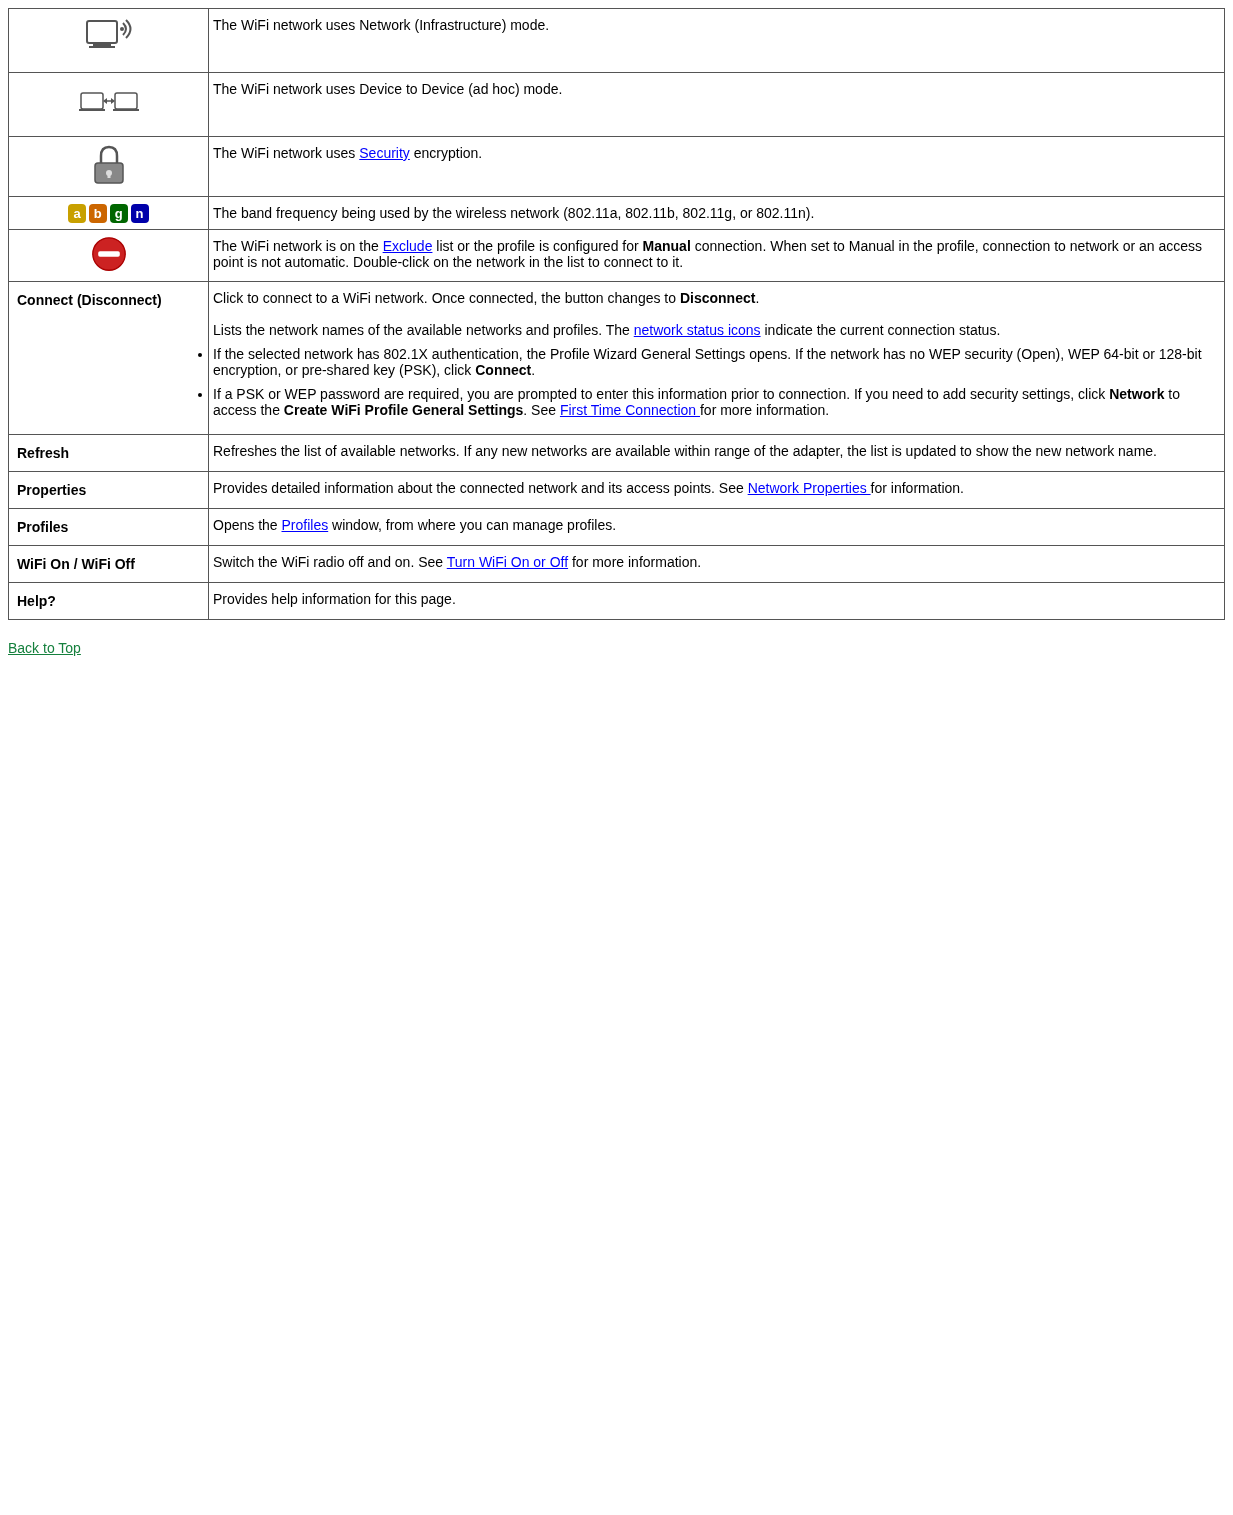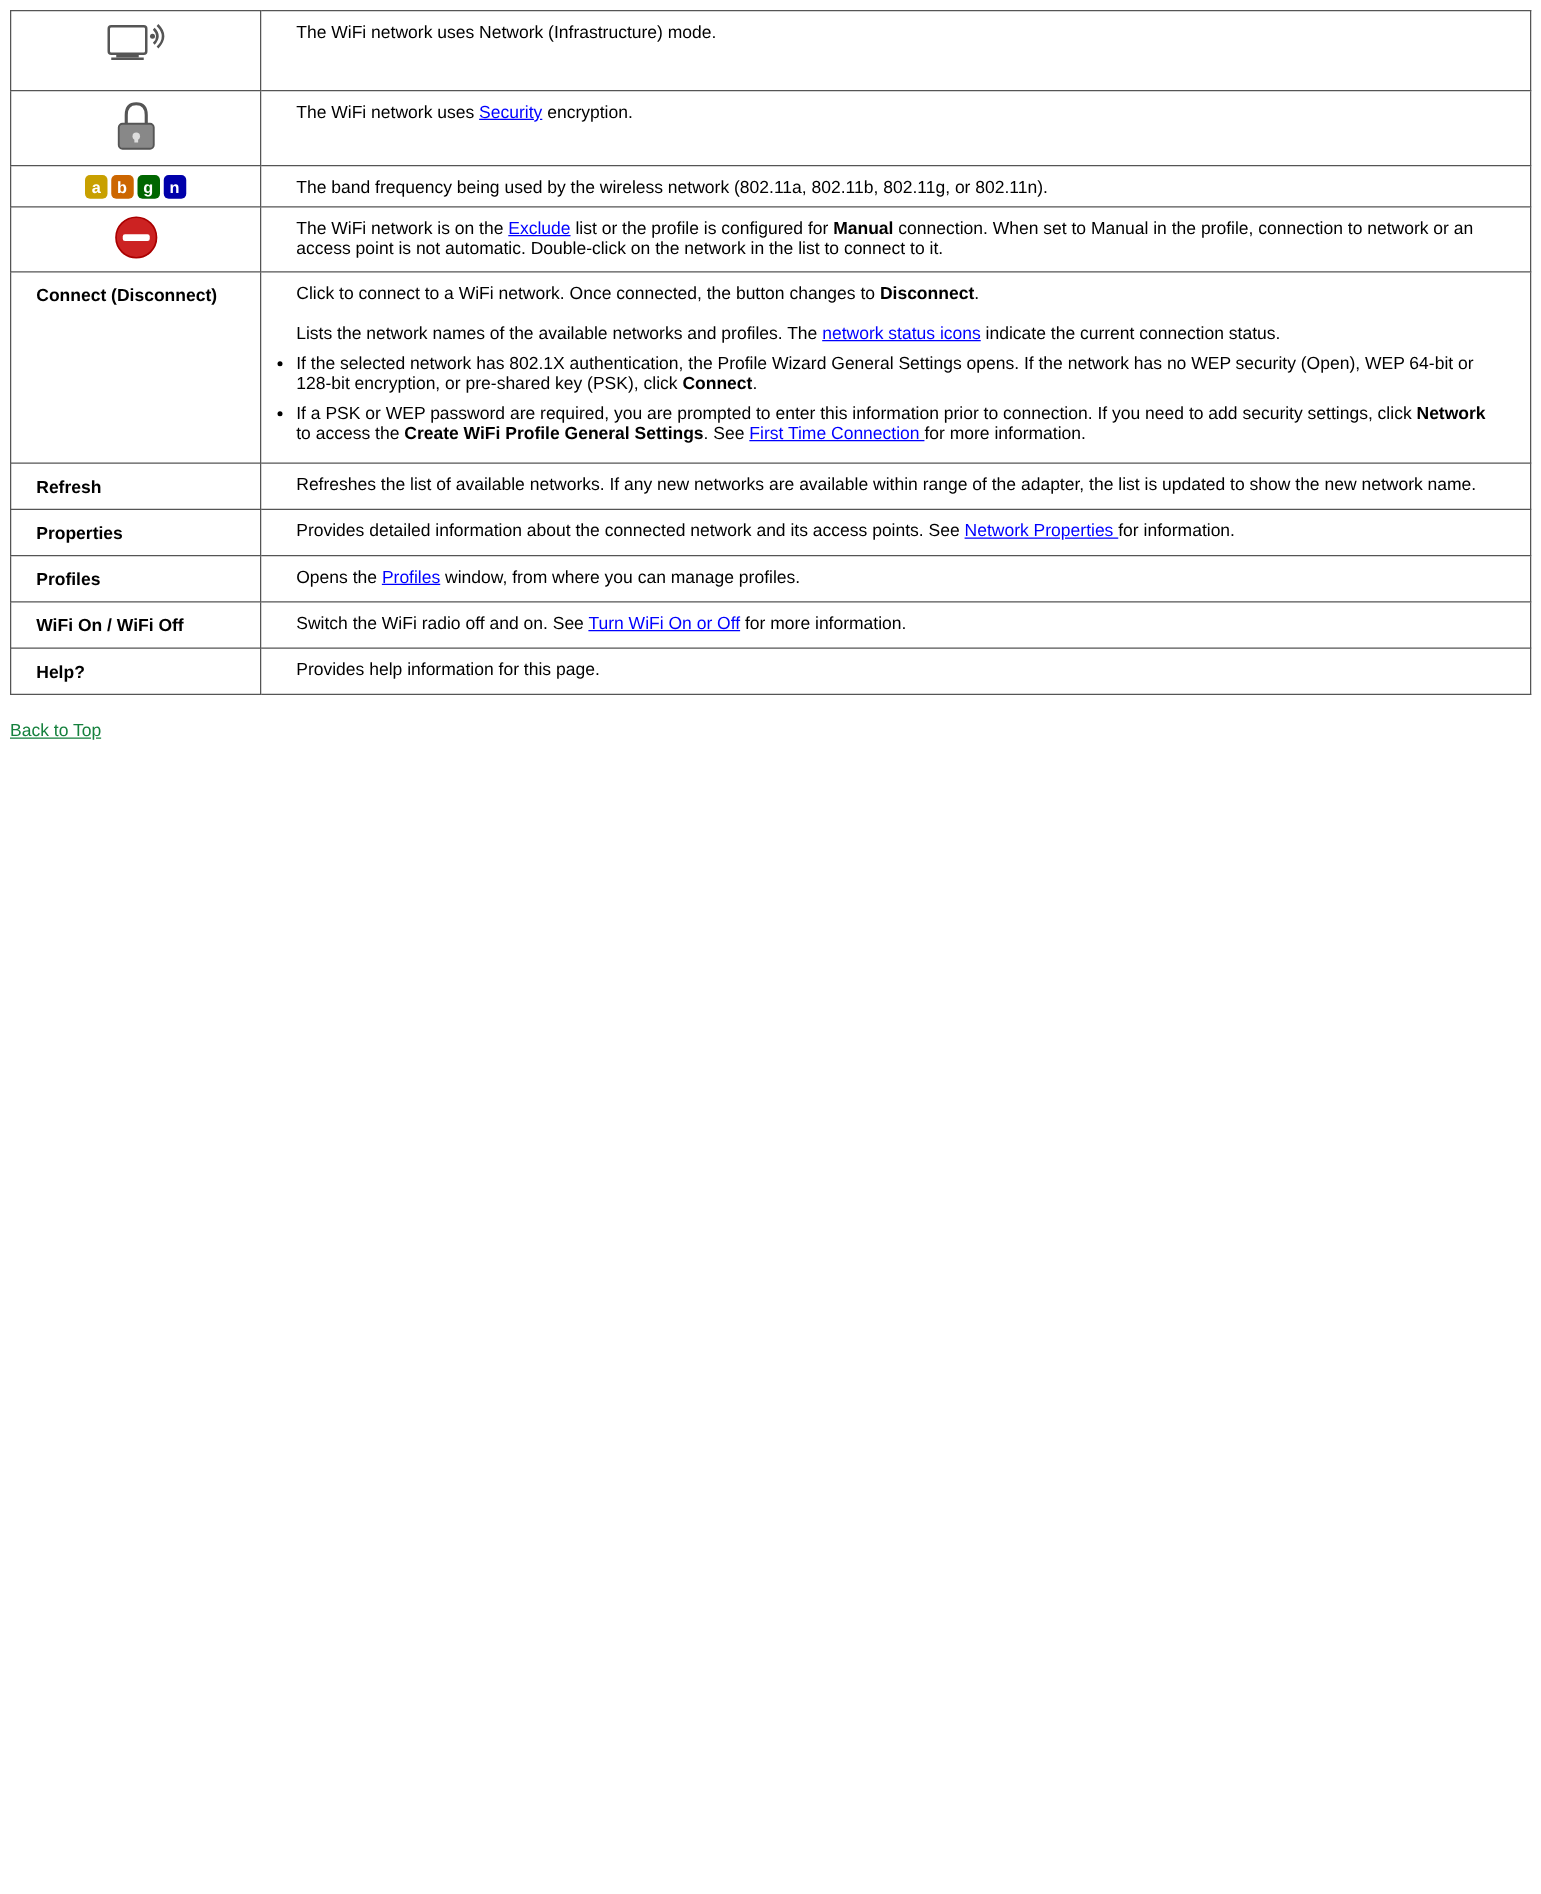--- a/index.html
+++ b/index.html
@@ -22,25 +22,25 @@
     }
     td.icon-cell {
       width: 120px;
       text-align: center;
       vertical-align: middle;
     }
     td.label-cell {
       width: 200px;
       vertical-align: top;
       font-weight: bold;
-      padding: 10px 20px;
+      padding: 10px 8px;
     }
     td.desc-cell {
       vertical-align: top;
-      padding: 8px 28px;
+      padding: 8px 4px;
     }
     a {
       color: #00f;
       text-decoration: underline;
     }
     .bold { font-weight: bold; }
     ul {
       margin-top: 8px;
     }
     ul li {
@@ -87,20 +87,38 @@
         <path d="M47 5 Q56 14 47 23" fill="none" stroke="#555" stroke-width="2"></path>
 
         <circle cx="43" cy="14" r="2" fill="#555"></circle>
       </svg>
     </td>
     <td class="desc-cell">
       <span>The WiFi network uses Network (Infrastructure) mode.</span>
     </td>
   </tr>
 
+  <tr>
+    <td class="icon-cell">
+      <svg width="60" height="48" viewBox="0 0 60 48">
+
+        <rect x="2" y="14" width="22" height="16" rx="2" fill="none" stroke="#555" stroke-width="1.5"></rect>
+        <rect x="0" y="30" width="26" height="2" fill="#555"></rect>
+        <rect x="36" y="14" width="22" height="16" rx="2" fill="none" stroke="#555" stroke-width="1.5"></rect>
+        <rect x="34" y="30" width="26" height="2" fill="#555"></rect>
+
+        <line x1="26" y1="22" x2="34" y2="22" stroke="#555" stroke-width="1.5"></line>
+        <polygon points="32,19 36,22 32,25" fill="#555"></polygon>
+        <polygon points="28,19 24,22 28,25" fill="#555"></polygon>
+      </svg>
+    </td>
+    <td class="desc-cell">
+      <span>The WiFi network uses Device to Device (ad hoc) mode.</span>
+    </td>
+  </tr>
 
   <tr>
     <td class="icon-cell">
       <svg width="40" height="44" viewBox="0 0 40 44">
         <rect x="6" y="20" width="28" height="20" rx="3" fill="#888" stroke="#555" stroke-width="1.5"></rect>
         <path d="M12 20 L12 13 Q12 4 20 4 Q28 4 28 13 L28 20" fill="none" stroke="#555" stroke-width="2.5"></path>
         <circle cx="20" cy="30" r="3" fill="#ddd"></circle>
         <rect x="18.5" y="30" width="3" height="5" fill="#ddd"></rect>
       </svg>
     </td>

